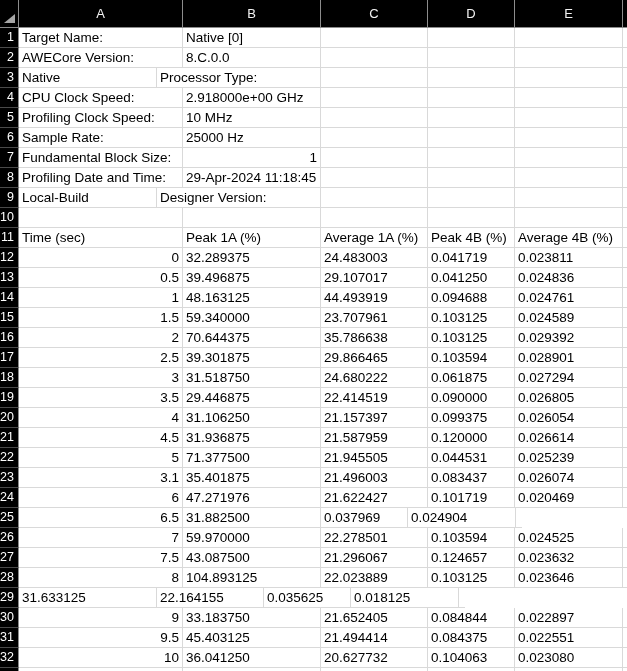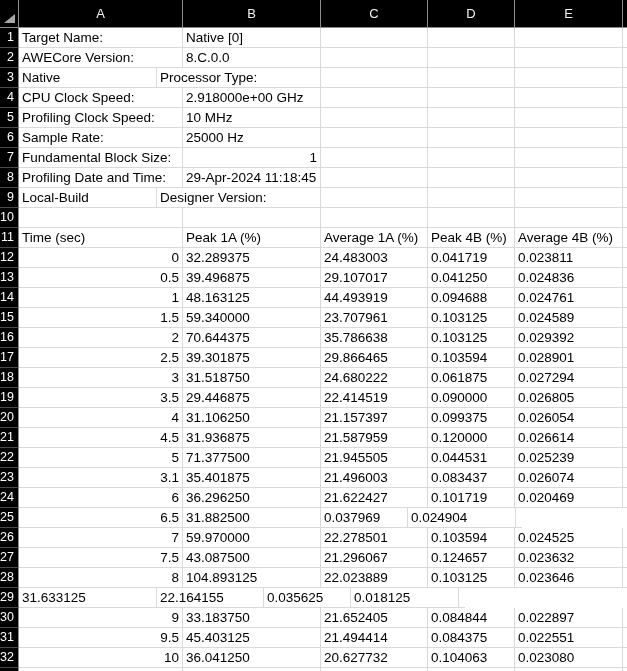--- a/index.html
+++ b/index.html
@@ -299,21 +299,21 @@
         <div class="cell w-a al-r">3.1</div>
         <div class="cell w-b">35.401875</div>
         <div class="cell w-c">21.496003</div>
         <div class="cell w-d">0.083437</div>
         <div class="cell w-e">0.026074</div>
         <div class="cell w-f"></div>
       </div>
       <div class="row">
         <div class="rowh">24</div>
         <div class="cell w-a al-r">6</div>
-        <div class="cell w-b">36.296250</div>
+        <div class="cell w-b">47.271976</div>
         <div class="cell w-c">21.622427</div>
         <div class="cell w-d">0.101719</div>
         <div class="cell w-e">0.020469</div>
         <div class="cell w-f"></div>
       </div>
       <div class="row">
         <div class="rowh">25</div>
         <div class="cell w-a al-r">6.5</div>
         <div class="cell w-b">31.882500</div>
         <div class="cell w-d">0.037969</div>

